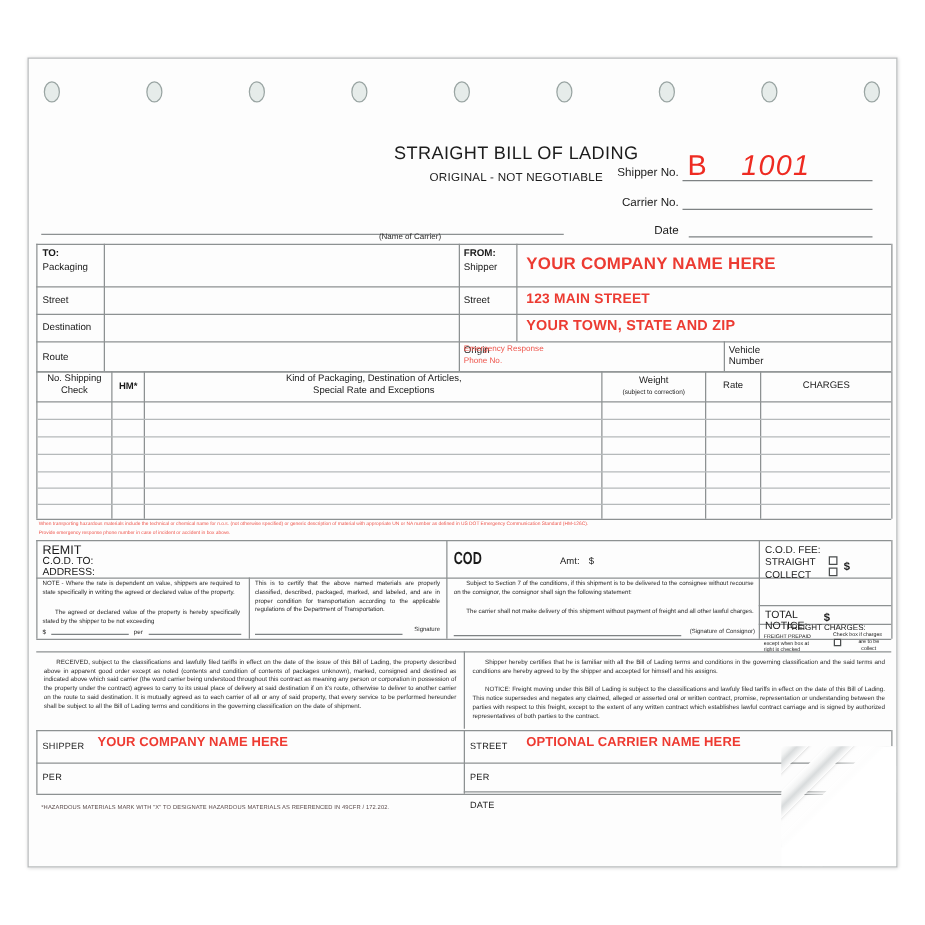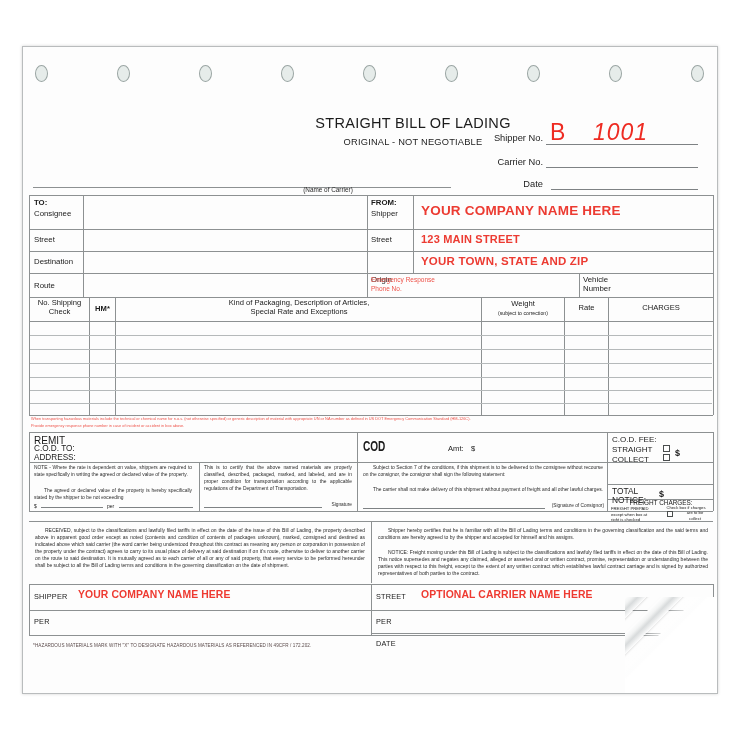--- a/index.html
+++ b/index.html
@@ -168,21 +168,21 @@
     <div class="hline" style="left:6px; top:226px; width:684px;"></div>
     <div class="hline" style="left:6px; top:250px; width:684px;"></div>
     <div class="vline" style="left:6px;   top:148px; height:102px;"></div>
     <div class="vline" style="left:690px; top:148px; height:102px;"></div>
     <div class="vline" style="left:344px; top:148px; height:102px;"></div>
     <div class="vline" style="left:390px; top:148px; height:78px;"></div>
     <div class="vline" style="left:60px;  top:148px; height:102px;"></div>
     <div class="vline" style="left:556px; top:226px; height:24px;"></div>
 
     <div class="cell-lbl-b" style="left:11px; top:152px;">TO:</div>
-    <div class="cell-lbl" style="left:11px; top:163px;">Consignee</div>
+    <div class="cell-lbl" style="left:11px; top:163px;">Packaging</div>
     <div class="cell-lbl" style="left:11px; top:189px;">Street</div>
     <div class="cell-lbl" style="left:11px; top:211px;">Destination</div>
     <div class="cell-lbl" style="left:11px; top:235px;">Route</div>
     <div class="blk" style="left:62px; top:152px; width:280px; height:28px;"></div>
     <div class="blk" style="left:62px; top:185px; width:280px; height:18px;"></div>
     <div class="blk" style="left:62px; top:207px; width:280px; height:18px;"></div>
     <div class="blk" style="left:62px; top:229px; width:280px; height:20px;"></div>
 
     <div class="cell-lbl-b" style="left:348px; top:152px;">FROM:</div>
     <div class="cell-lbl" style="left:348px; top:163px;">Shipper</div>
@@ -212,21 +212,21 @@
     <div class="vline" style="left:541px; top:250px; height:118px;"></div>
     <div class="vline" style="left:585px; top:250px; height:118px;"></div>
     <div class="hline" style="left:6px; top:368px; width:684px;"></div>
 
     <div class="th" style="left:8px; top:252px; width:57px;">
       <span>No. Shipping</span><br>
       <span>Check</span>
     </div>
     <div class="th red" style="left:68px; top:258px; width:23px; font-weight:bold;">HM*</div>
     <div class="th" style="left:95px; top:252px; width:362px;">
-      <span>Kind of Packaging, Description of Articles,</span><br>
+      <span>Kind of Packaging, Destination of Articles,</span><br>
       <span>Special Rate and Exceptions</span>
     </div>
     <div class="th" style="left:460px; top:253px; width:80px;">
       <span>Weight</span><br>
       <span class="th-sub">(subject to correction)</span>
     </div>
     <div class="th" style="left:543px; top:257px; width:41px;">Rate</div>
     <div class="th" style="left:587px; top:257px; width:102px;">CHARGES</div>
 
     <div class="hline-thin" style="left:7px; top:288px; width:682px;"></div>

